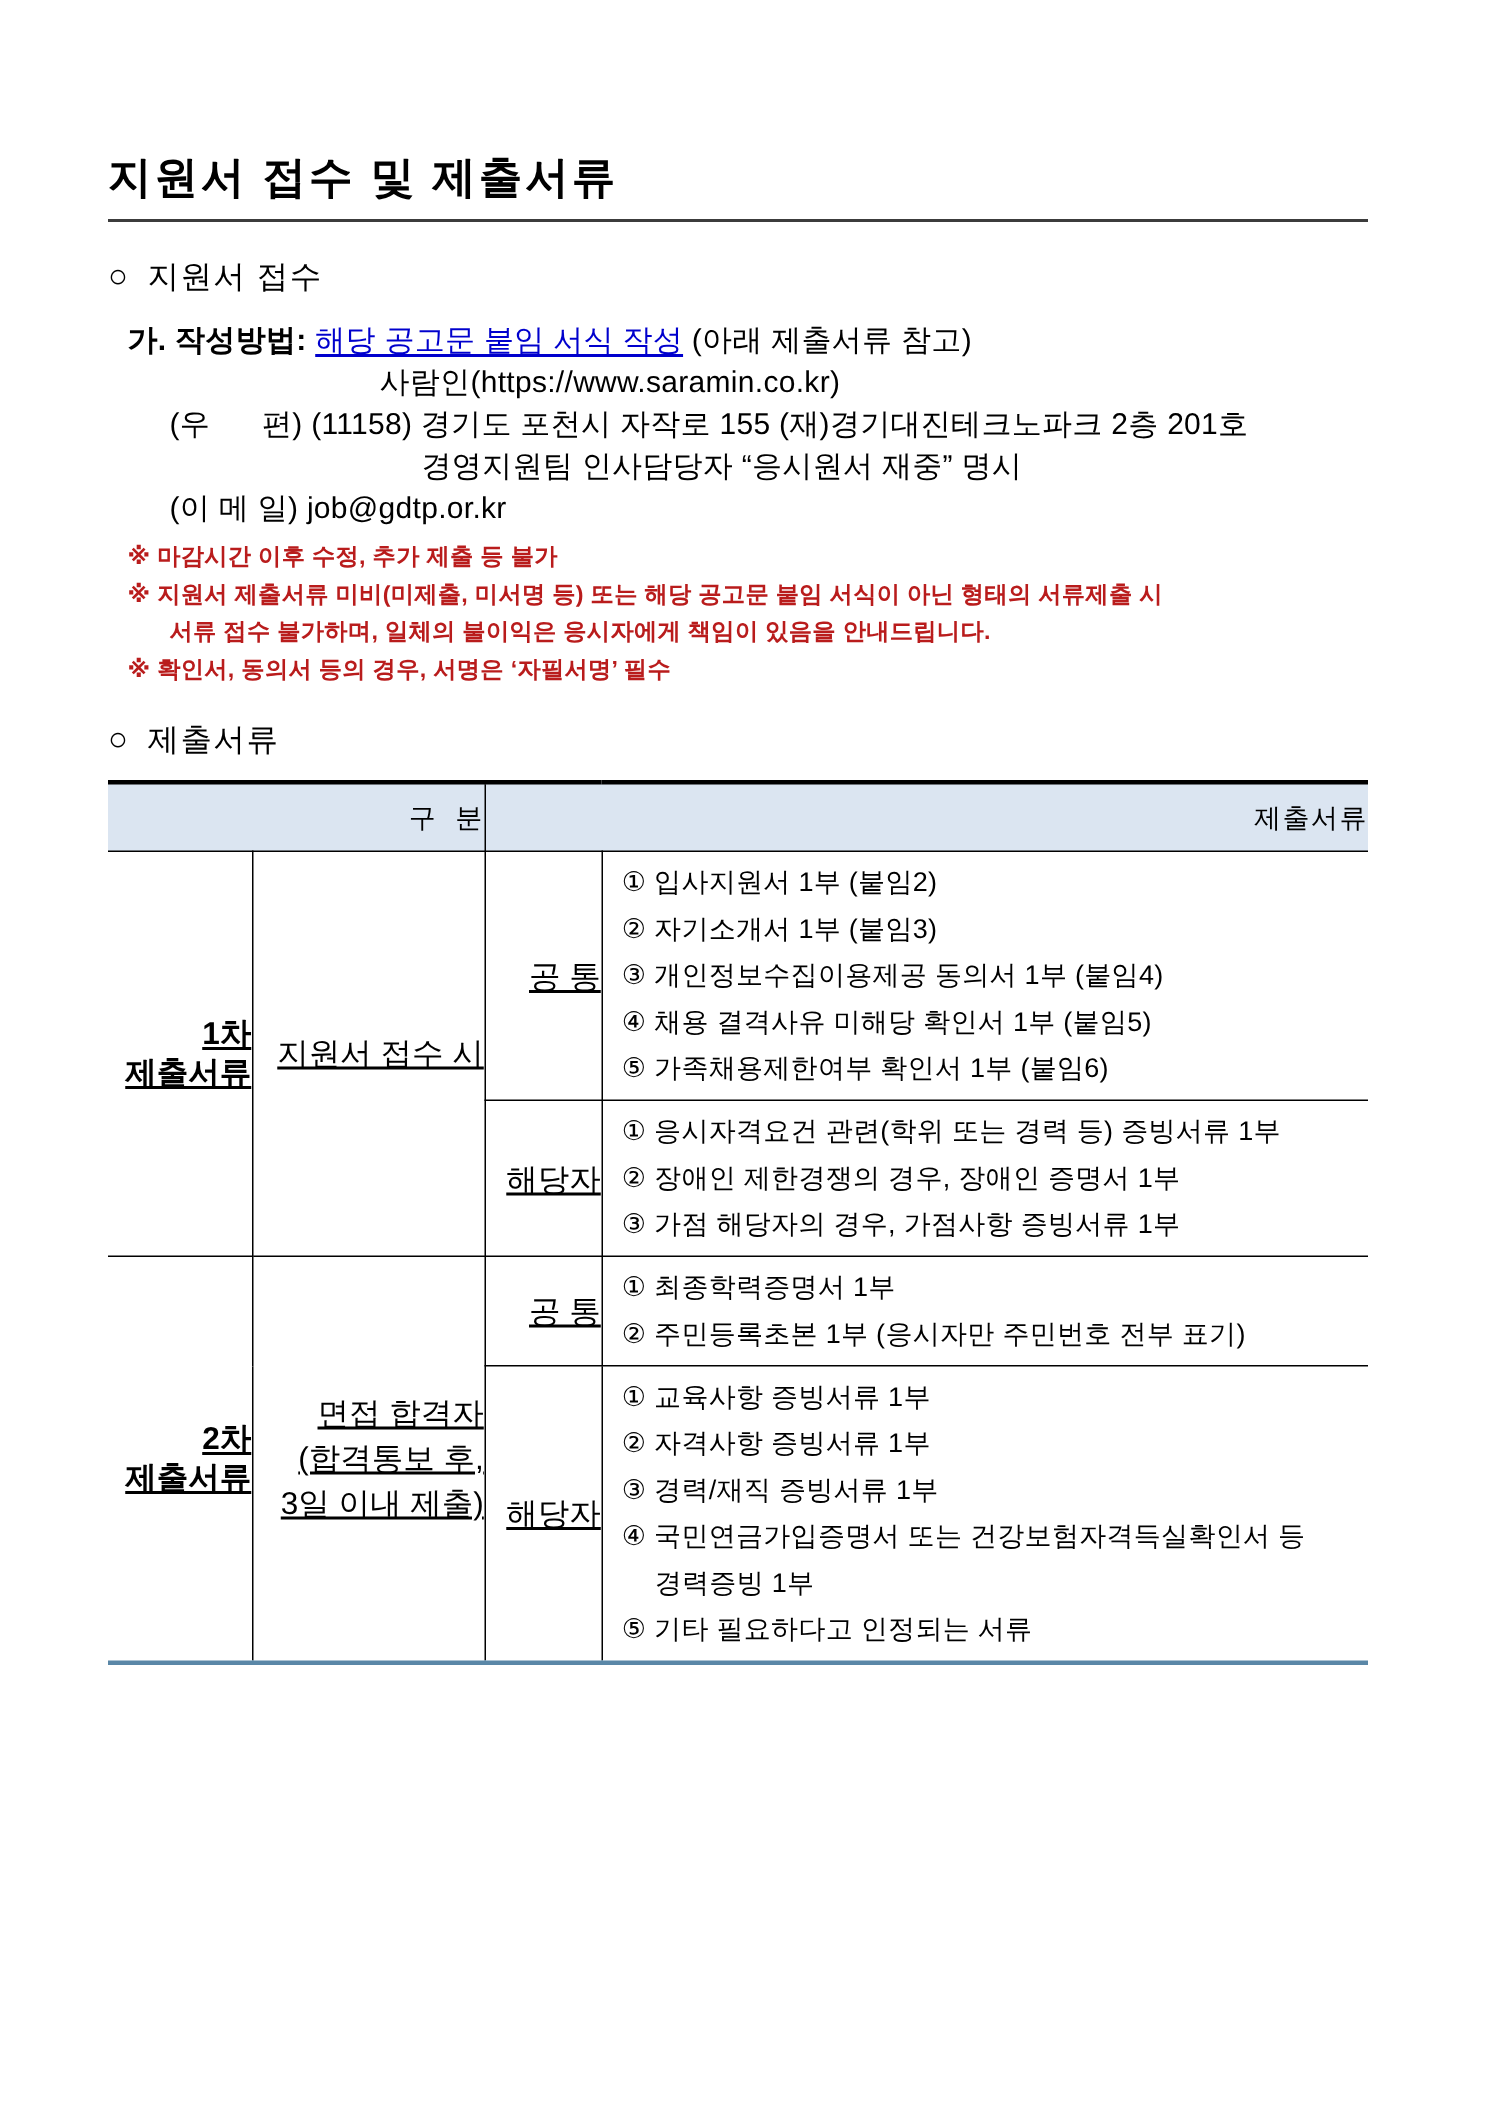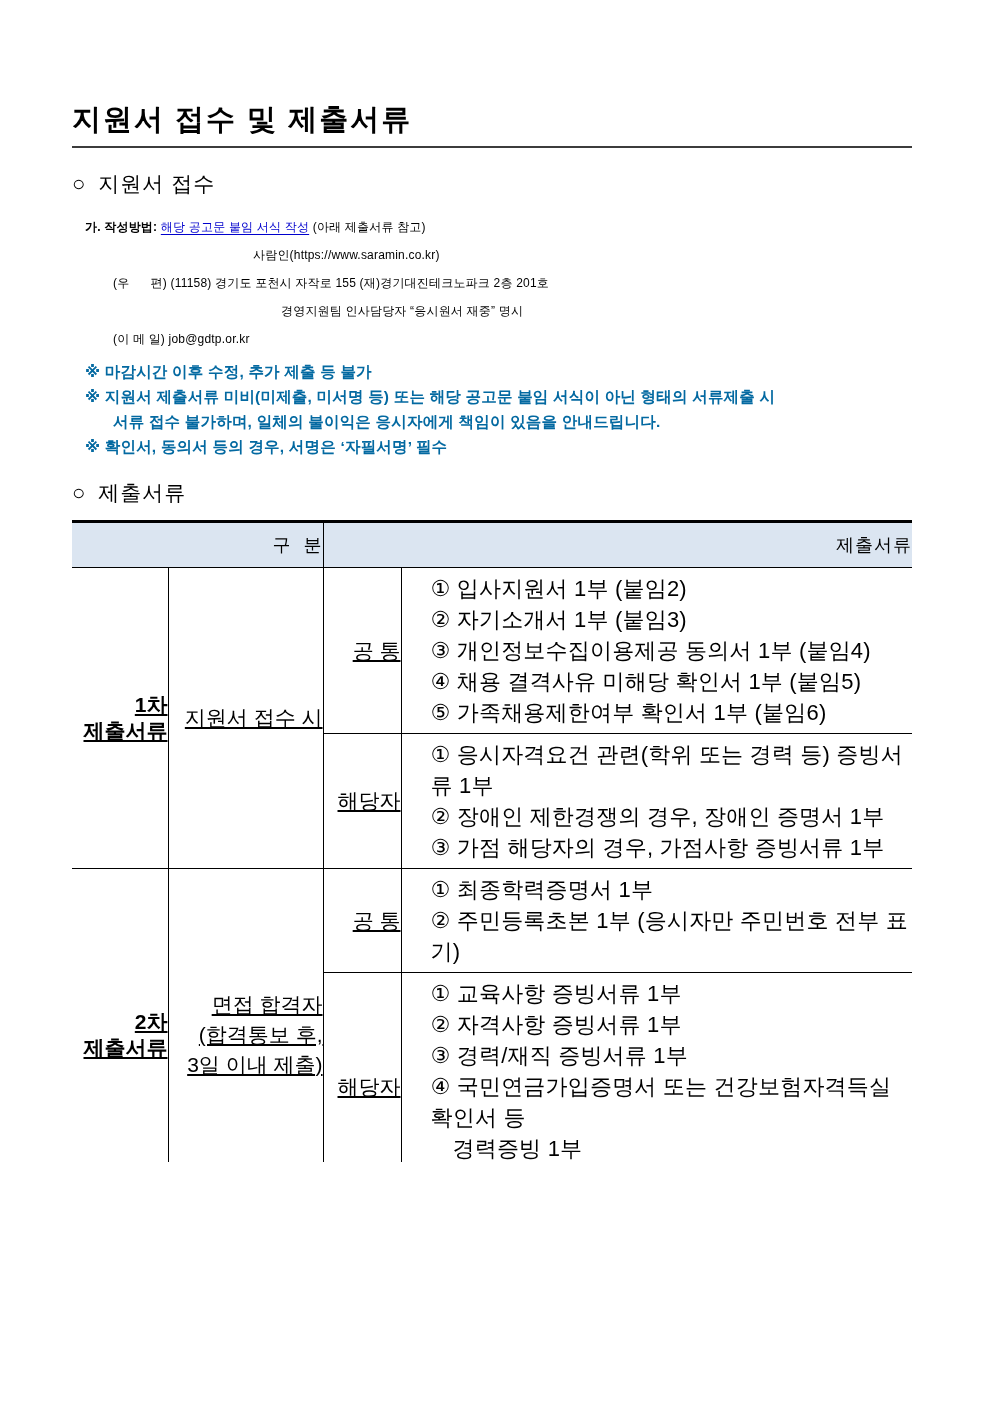--- a/index.html
+++ b/index.html
@@ -16,32 +16,32 @@
   .doc-title { margin-top:101px; font-size:29px; font-weight:bold; letter-spacing:2px; line-height:36px; color:#000; }
   .title-rule { margin-top:9px; border:none; border-top:2px solid #3c3c3c; height:0; }
 
   
   .sec-heading { display:flex; align-items:center; font-size:21px; color:#000; letter-spacing:1px; }
   .sec-heading .bullet { font-size:22px; margin-right:12px; line-height:1; }
   .sec1-heading { margin-top:22px; }
   .sec2-heading { margin-top:20px; }
 
   
-  .body-line { font-size:12px; line-height:28px; color:#000; letter-spacing:0.2px; }
+  .body-line { font-size:20px; line-height:28px; color:#000; letter-spacing:0.2px; }
   .lbl-bold { font-weight:bold; }
   .doc-link { color:#0000cd; text-decoration:underline; text-underline-offset:3px; cursor:pointer; }
   .indent-ga  { padding-left:13px; margin-top:15px; }
   .indent-ref { padding-left:31px; }
   .indent-ref2{ padding-left:181px; }
   .indent-na  { padding-left:13px; }
   .indent-post{ padding-left:41px; }
   .indent-attn{ padding-left:209px; }
   .indent-mail{ padding-left:41px; }
 
-  .blue-note { color:#0369a1; font-weight:bold; font-size:15.5px; line-height:25px; letter-spacing:0.2px; }
+  .blue-note { color:#b91c1c; font-weight:bold; font-size:15.5px; line-height:25px; letter-spacing:0.2px; }
   .note-first { margin-top:6px; }
   .note-lead { padding-left:13px; }
   .note-cont { padding-left:41px; }
 
   
   table.doc-table {
     width:840px; margin-top:13px; border-collapse:collapse; table-layout:fixed;
     border-top:3px solid #000; border-bottom:3px solid #5a87a7;
   }
   .doc-table th, .doc-table td { border:1px solid #000; font-weight:normal; }
@@ -49,21 +49,21 @@
   .doc-table .edge-r { border-right:0; }
   .doc-table th {
     background:#dbe5f1; height:46px; text-align:right; vertical-align:middle;
     font-size:18px; letter-spacing:1px;
   }
   .cell-center { text-align:right; vertical-align:middle; font-size:21px;text-decoration:underline; }
   .stage-cell div { line-height:26px; font-weight:bold; }
   .when-cell div { line-height:30px;margin-left:13px; }
   .type-cell { width:78px; }
   .items-cell { vertical-align:middle; padding:5px 4px 5px 13px; }
-  .items-cell div { font-size:22px; line-height:31px; letter-spacing:0.2px;margin-left:16px; }
+  .items-cell div { font-size:18px; line-height:31px; letter-spacing:0.2px; }
   .items-cell div.cont { padding-left:22px; }
 
   
   .footnote { margin-top:19px; font-size:15.5px; line-height:27.5px; color:#111; letter-spacing:0.1px; }
   .footnote .fn-lead { padding-left:3px; }
   .footnote .fn-cont { padding-left:25px; }
 
   .page-number {
     position:absolute; left:0; right:0; top:1330px; text-align:center;
     font-size:15px; color:#000; letter-spacing:2px;

